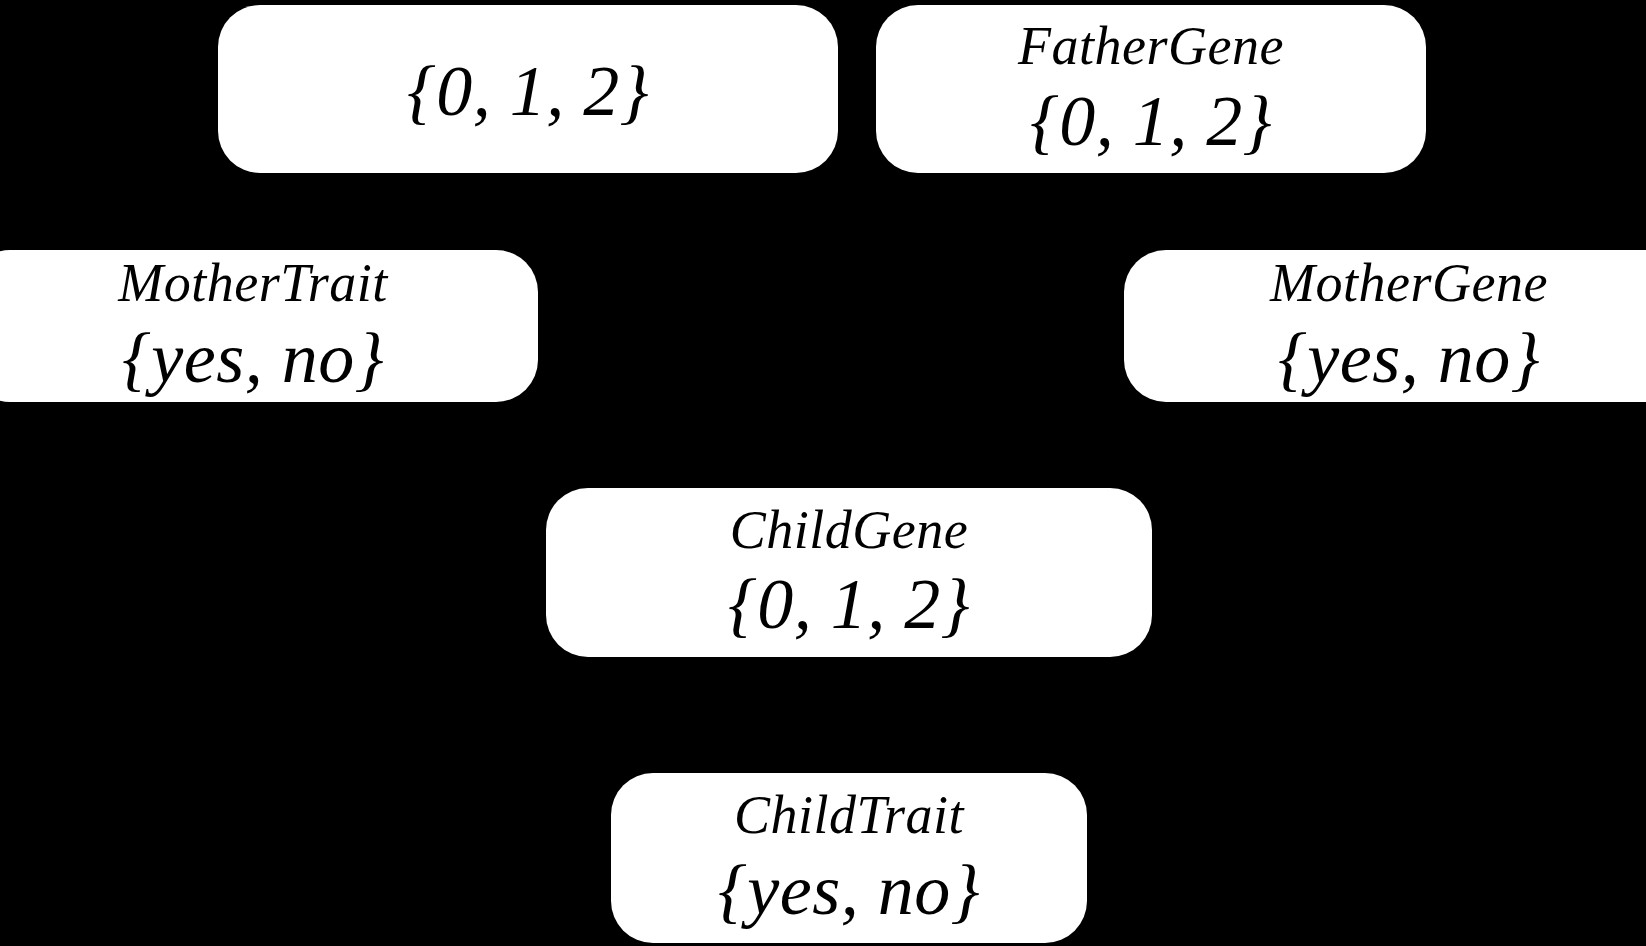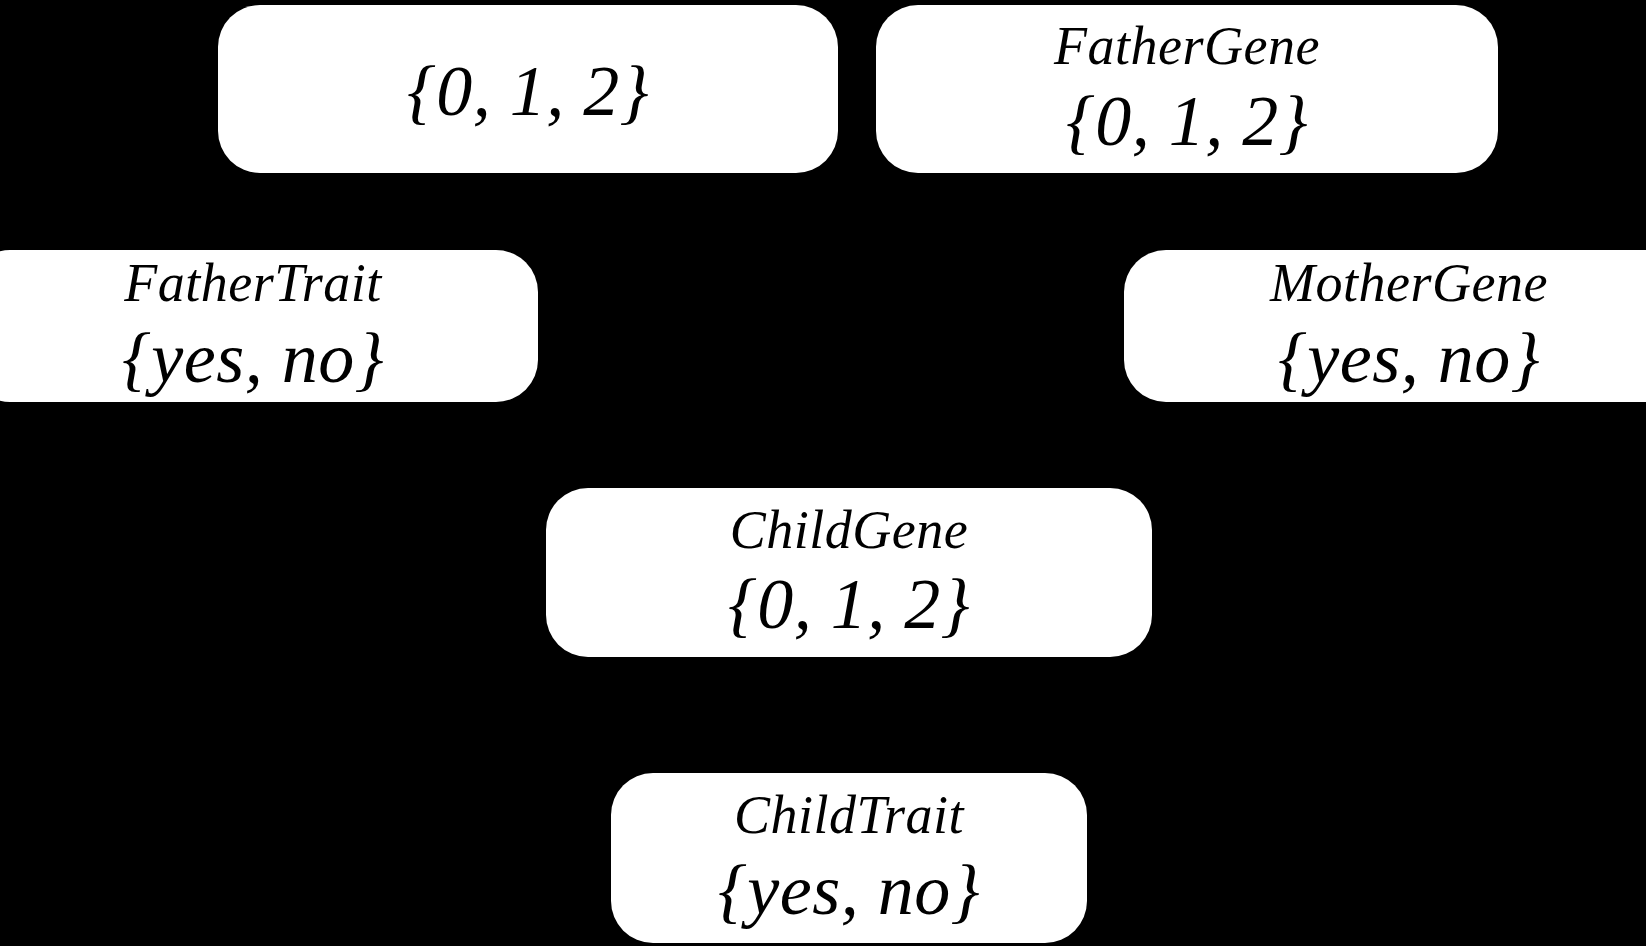--- a/index.html
+++ b/index.html
@@ -39,42 +39,42 @@
   }
   .node .line2 {
     font-size: 72px;
     letter-spacing: 0.5px;
     white-space: nowrap;
     margin-top: 4px;
   }
 
   
   #node-mother-gene  { left: 218px;  top: 5px;   width: 620px; height: 168px; }
-  #node-father-gene  { left: 876px;  top: 5px;   width: 622px; height: 168px; }
+  #node-father-gene  { left: 876px;  top: 5px;   width: 550px; height: 168px; }
   #node-mother-trait { left: -32px;  top: 250px; width: 570px; height: 152px; }
   #node-father-trait { left: 1124px; top: 250px; width: 570px; height: 152px; }
   #node-child-gene   { left: 546px;  top: 488px; width: 606px; height: 169px; }
   #node-child-trait  { left: 611px;  top: 773px; width: 476px; height: 170px; }
 </style>
 </head>
 <body>
 
 <div id="canvas">
 
   <div class="node" id="node-mother-gene">
     <div class="line2">{0, 1, 2}</div>
   </div>
 
   <div class="node" id="node-father-gene">
     <div class="line1">FatherGene</div>
     <div class="line2">{0, 1, 2}</div>
   </div>
 
   <div class="node" id="node-mother-trait">
-    <div class="line1">FatherTrait</div>
+    <div class="line1">MotherTrait</div>
     <div class="line2">{yes, no}</div>
   </div>
 
   <div class="node" id="node-father-trait">
     <div class="line1">MotherGene</div>
     <div class="line2">{yes, no}</div>
   </div>
 
   <div class="node" id="node-child-gene">
     <div class="line1">ChildGene</div>

